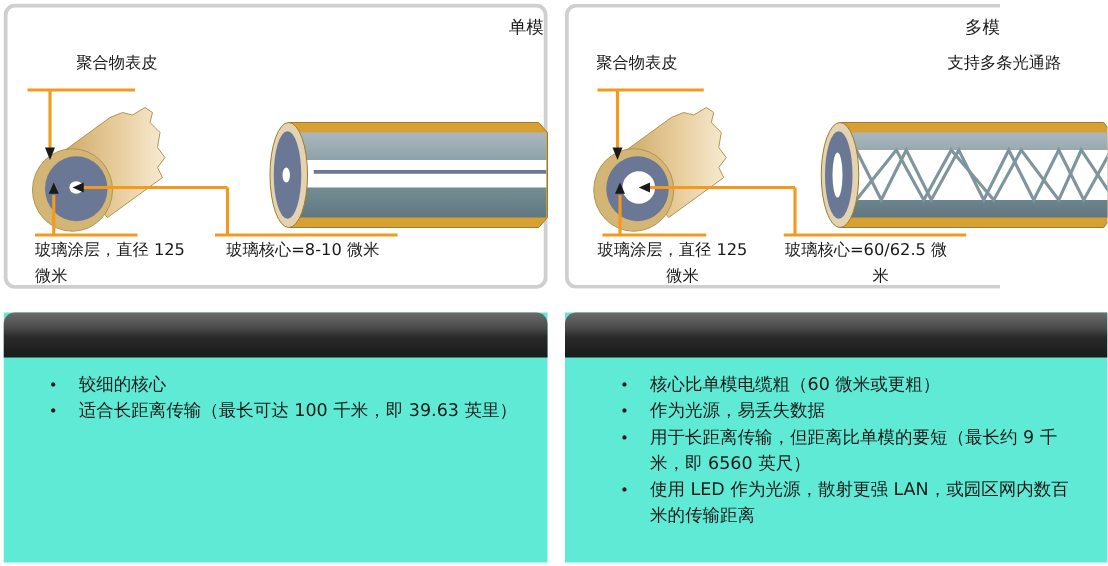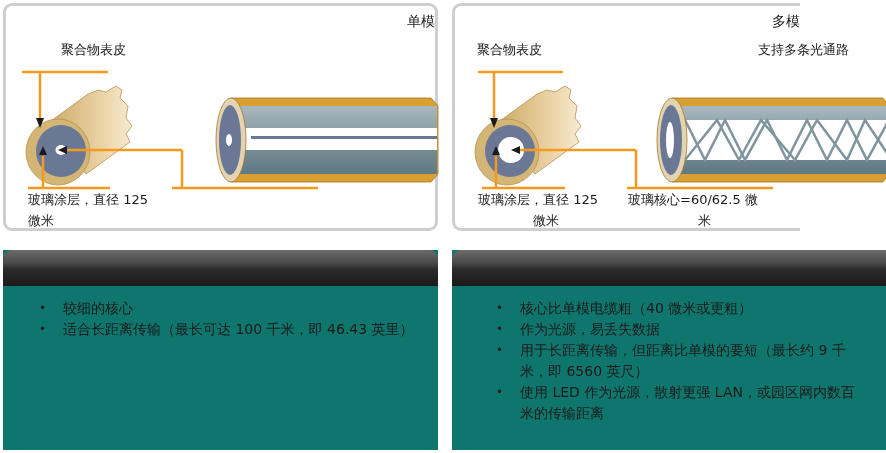--- a/index.html
+++ b/index.html
@@ -10,21 +10,21 @@
   .panel {
     position: absolute; top: 3px; height: 228px; background: #fff;
     border: 3px solid #cfcfcf; border-radius: 9px; box-sizing: border-box;
   }
   .panel.left { left: 3px; width: 435px; }
   .panel.right { left: 452px; width: 348px; border-right: none; border-radius: 9px 0 0 9px; }
   .panel .title { position: absolute; top: 7px; left: 0; right: 0; text-align: right; font-size: 14px; }
   .panel .lbl { position: absolute; font-size: 13px; white-space: nowrap; }
   .panel svg.diag { position: absolute; left: 0; top: 0; }
   .bottom {
-    position: absolute; top: 250px; height: 200px; background: #0f766e; box-sizing: border-box;
+    position: absolute; top: 250px; height: 200px; background: #5eead4; box-sizing: border-box;
   }
   .bottom.left { left: 3px; width: 435px; }
   .bottom.right { left: 452px; width: 434px; }
   .bottom .hdr {
     height: 36px; border-radius: 9px 9px 0 0;
     background: linear-gradient(#6b6b6b 0%, #4a4a4a 35%, #2a2a2a 55%, #1a1a1a 100%);
   }
   .bottom.right .hdr { border-radius: 9px 0 0 0; }
   .bottom ul { list-style: none; margin: 0; padding: 12px 0 0 0; }
   .bottom li { position: relative; font-size: 14px; line-height: 21px; padding-left: 60px; padding-right: 20px; }
@@ -81,20 +81,21 @@
       <rect x="225" y="122" width="206" height="22" fill="#ffffff"></rect>
       <rect x="245" y="130" width="186" height="3" fill="#6b7895"></rect>
       <ellipse cx="225" cy="134" rx="15" ry="42" fill="#e3d3b2" stroke="#a57a22" stroke-width="0.8"></ellipse>
       <ellipse cx="224" cy="134" rx="11" ry="35" fill="#6b7895"></ellipse>
       <ellipse cx="223" cy="134" rx="3" ry="6" fill="#ffffff"></ellipse>
     </g>
   </svg>
 
   <div class="lbl" style="left:22px;top:185px;">玻璃涂层，直径 125</div>
   <div class="lbl" style="left:22px;top:206px;">微米</div>
+  <div class="lbl" style="left:175px;top:185px;">玻璃核心=8-10 微米</div>
 </div>
 
 <div class="panel right">
   <div class="title">多模</div>
   <div class="lbl" style="left:22px;top:35px;">聚合物表皮</div>
   <div class="lbl" style="left:265px;top:35px;margin-left:38px;">支持多条光通路</div>
 
   <svg class="diag" width="434" height="228">
     <defs>
       <linearGradient id="jk2" x1="0" y1="0" x2="1" y2="0">
@@ -143,25 +144,25 @@
   <div class="lbl" style="left:23px;top:185px;">玻璃涂层，直径 125</div>
   <div class="lbl" style="left:78px;top:206px;">微米</div>
   <div class="lbl" style="left:173px;top:185px;">玻璃核心=60/62.5 微</div>
   <div class="lbl" style="left:243px;top:206px;">米</div>
 </div>
 
 <div class="bottom left">
   <div class="hdr"></div>
   <ul>
     <li>较细的核心</li>
-    <li>适合长距离传输（最长可达 100 千米，即 46.43 英里）</li>
+    <li>适合长距离传输（最长可达 100 千米，即 39.63 英里）</li>
   </ul>
 </div>
 
 <div class="bottom right">
   <div class="hdr"></div>
   <ul>
-    <li>核心比单模电缆粗（40 微米或更粗）</li>
+    <li>核心比单模电缆粗（60 微米或更粗）</li>
     <li>作为光源，易丢失数据</li>
     <li>用于长距离传输，但距离比单模的要短（最长约 9 千米，即 6560 英尺）</li>
     <li>使用 LED 作为光源，散射更强 LAN，或园区网内数百米的传输距离</li>
   </ul>
 </div>
 
 </body></html>

